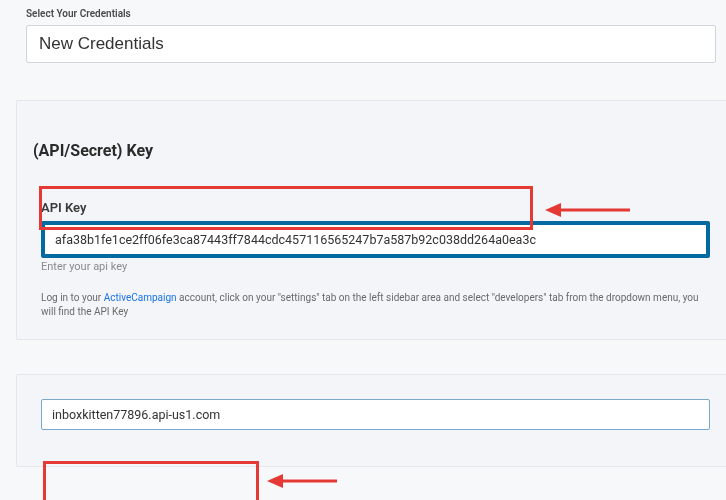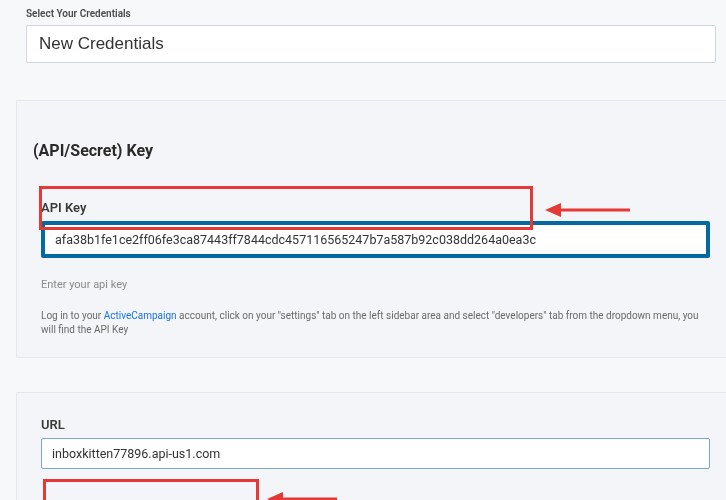--- a/index.html
+++ b/index.html
@@ -76,21 +76,21 @@
       border-radius: 2px;
       padding: 7px 10px;
       font-size: 12.5px;
       color: #333;
       outline: none;
       font-family: inherit;
     }
     .hint {
       font-size: 11px;
       color: #8a8a8a;
-      margin-top: 20px;
+      margin-top: 2px;
     }
     .help-text {
       font-size: 10px;
       color: #6a6a6a;
       margin-top: 18px;
       margin-left: 8px;
       line-height: 1.4;
     }
     .help-text a {
       color: #1a73e8;
@@ -150,21 +150,20 @@
 
   <svg class="arrow-red" style="left:528px; top:100px; width:85px; height:18px;" viewBox="0 0 85 18">
     <line x1="85" y1="9" x2="14" y2="9" stroke="#e53935" stroke-width="3"></line>
     <polygon points="0,9 16,2 16,16" fill="#e53935"></polygon>
   </svg>
 </div>
 
 <div class="params-section">
 
   <div class="field-group">
-    <div class="field-label">URL</div>
     <div class="url-input-wrap">
       <input type="text" class="text-input blue-border" value="inboxkitten77896.api-us1.com" style="">
     </div>
 
   </div>
 
   <div class="highlight-box-red" style="left:26px; top:86px; width:216px; height:42px;"></div>
 
   <svg class="arrow-red" style="left:250px; top:97px; width:70px; height:18px;" viewBox="0 0 70 18">
     <line x1="70" y1="9" x2="14" y2="9" stroke="#e53935" stroke-width="3"></line>

